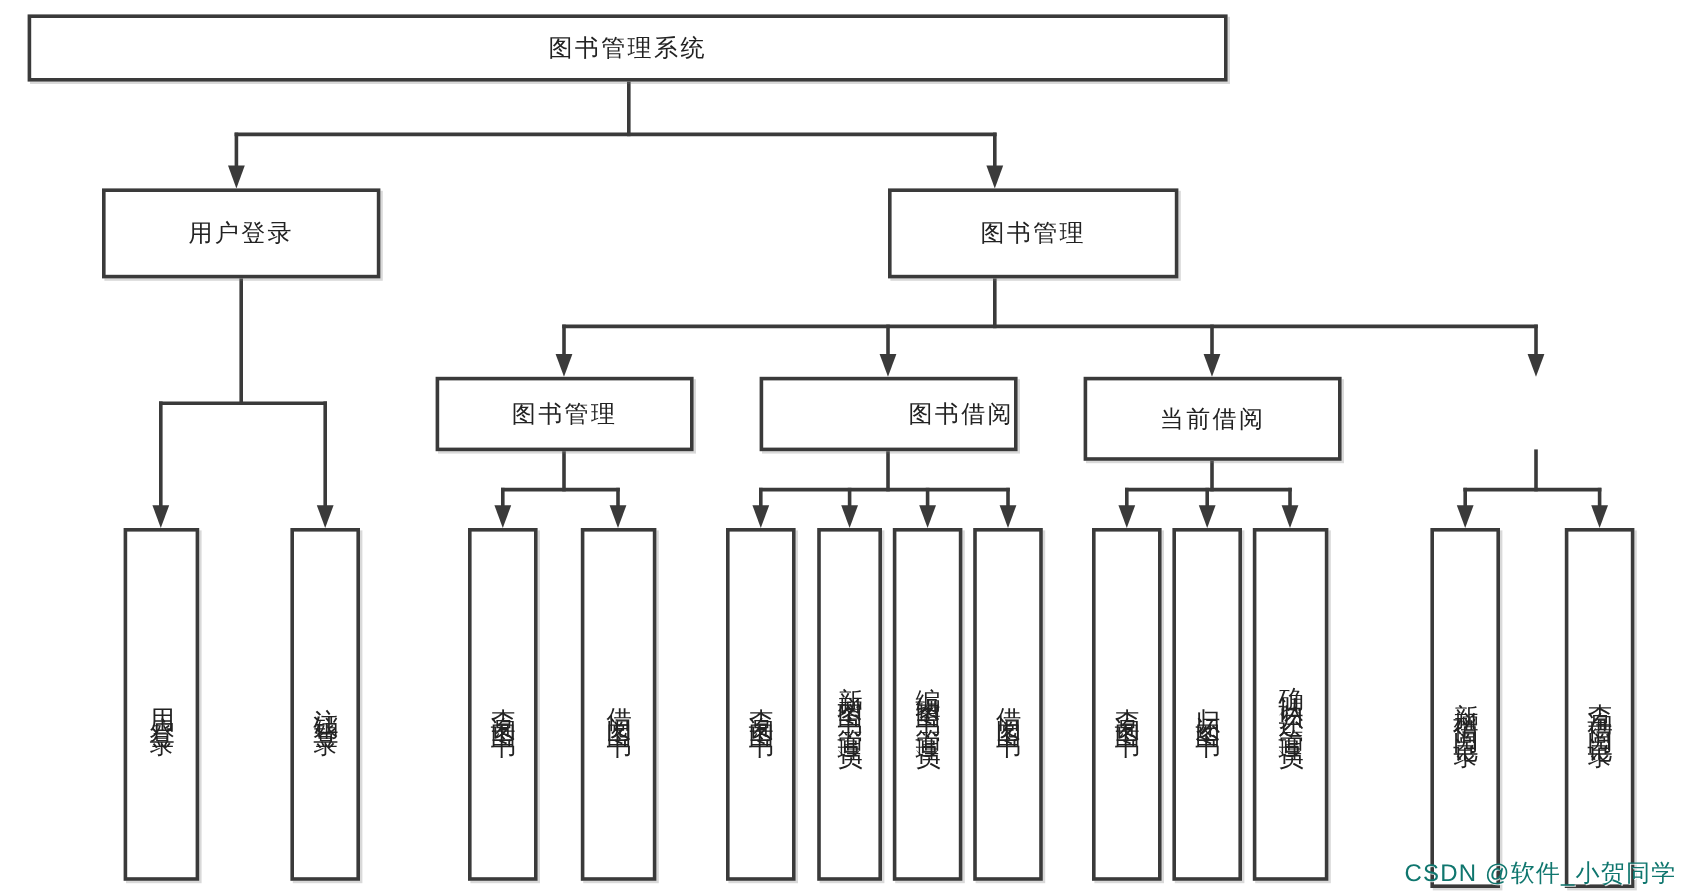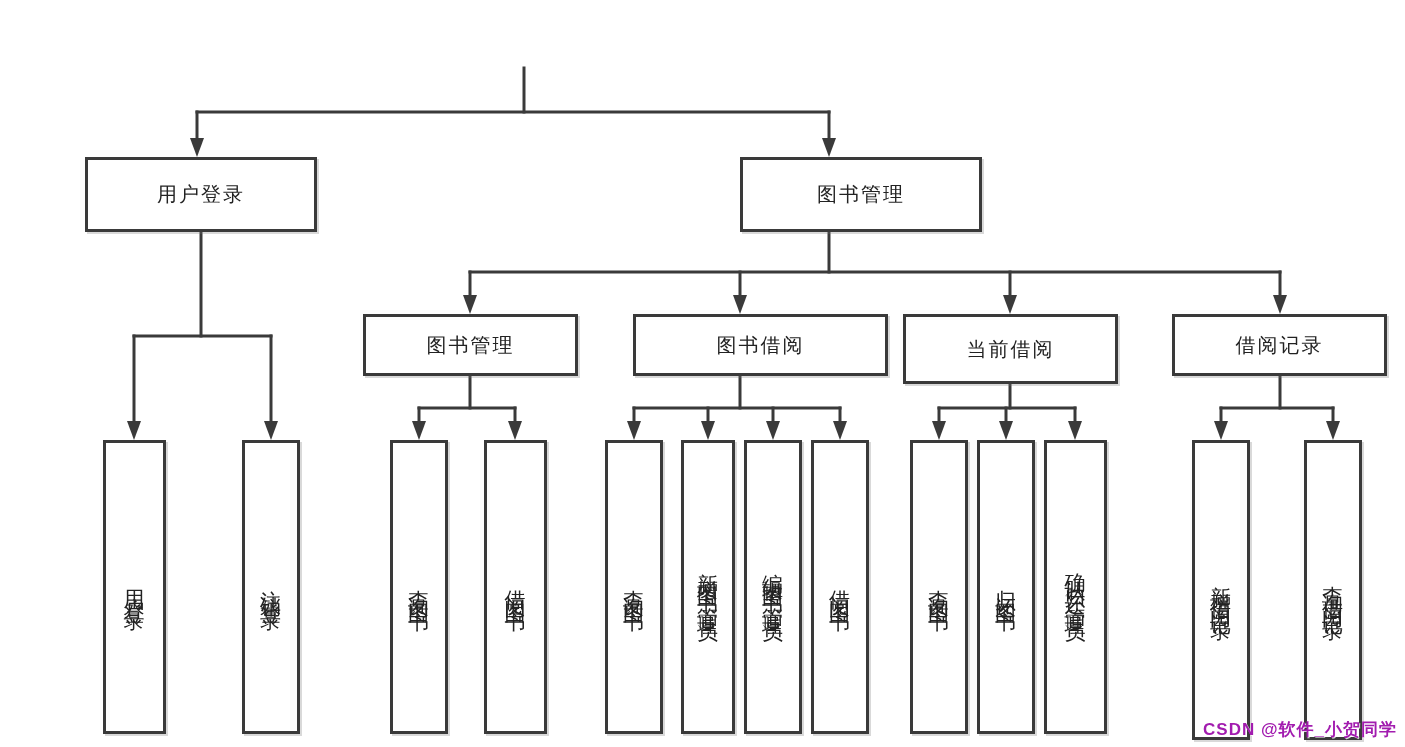--- a/index.html
+++ b/index.html
@@ -41,26 +41,25 @@
     font-size: 21px;
     font-weight: 500;
     letter-spacing: 7px;
     line-height: 1;
     color: #222222;
   }
   .watermark {
     position: absolute;
     right: 8px; bottom: 6px;
     z-index: 3;
-    font-size: 17px;
-    color: #a21caf;
+    font-size: 20px;
+    color: #0f766e;
     letter-spacing: 1px;
     white-space: nowrap;
     text-shadow: 1px 1px 0 rgba(255,255,255,0.8);
-    font-weight: bold;
   }
 </style>
 </head>
 <body>
 
 <div id="stage">
 
   <svg id="wires" viewBox="0 0 1405 747" xmlns="http://www.w3.org/2000/svg">
     <g stroke="#3a3a3a" stroke-width="3" fill="#3a3a3a" stroke-linecap="square">
 
@@ -132,40 +131,40 @@
         <line x1="1280" y1="376" x2="1280" y2="408"></line>
         <line x1="1221" y1="408" x2="1333" y2="408"></line>
         <line x1="1221" y1="408" x2="1221" y2="424"></line>
         <line x1="1333" y1="408" x2="1333" y2="424"></line>
         <polygon points="1214,421 1228,421 1221,440" stroke="none"></polygon>
         <polygon points="1326,421 1340,421 1333,440" stroke="none"></polygon>
       </g>
     </g>
   </svg>
 
+  <div class="node h" style="left:23px; top:12px; width:1000px; height:56px;">
+    <span>图书管理系统</span>
+  </div>
 
   <div class="node h" style="left:85px; top:157px; width:232px; height:75px;">
     <span>用户登录</span>
   </div>
   <div class="node h" style="left:708px; top:157px; width:242px; height:75px;margin-left:32px;">
     <span>图书管理</span>
   </div>
 
   <div class="node h" style="left:363px; top:314px; width:215px; height:62px;">
     <span>图书管理</span>
   </div>
-  <div class="node h" style="left:633px; top:314px; width:255px; height:62px;">
+  <div class="node h" style="left:633px; top:314px; width:215px; height:62px;justify-content:flex-end;">
     <span>图书借阅</span>
   </div>
   <div class="node h" style="left:903px; top:314px; width:215px; height:70px;">
     <span>当前借阅</span>
   </div>
-  <div class="node h" style="left:1172px; top:314px; width:215px; height:62px;">
-    <span>借阅记录</span>
-  </div>
 
   <div class="node leaf" style="left:103px; top:440px; width:63px; height:294px;">
     <span class="vtext">用户登录</span>
   </div>
   <div class="node leaf" style="left:242px; top:440px; width:58px; height:294px;">
     <span class="vtext">注销登录</span>
   </div>
 
   <div class="node leaf" style="left:390px; top:440px; width:58px; height:294px;">
     <span class="vtext">查询图书</span>

